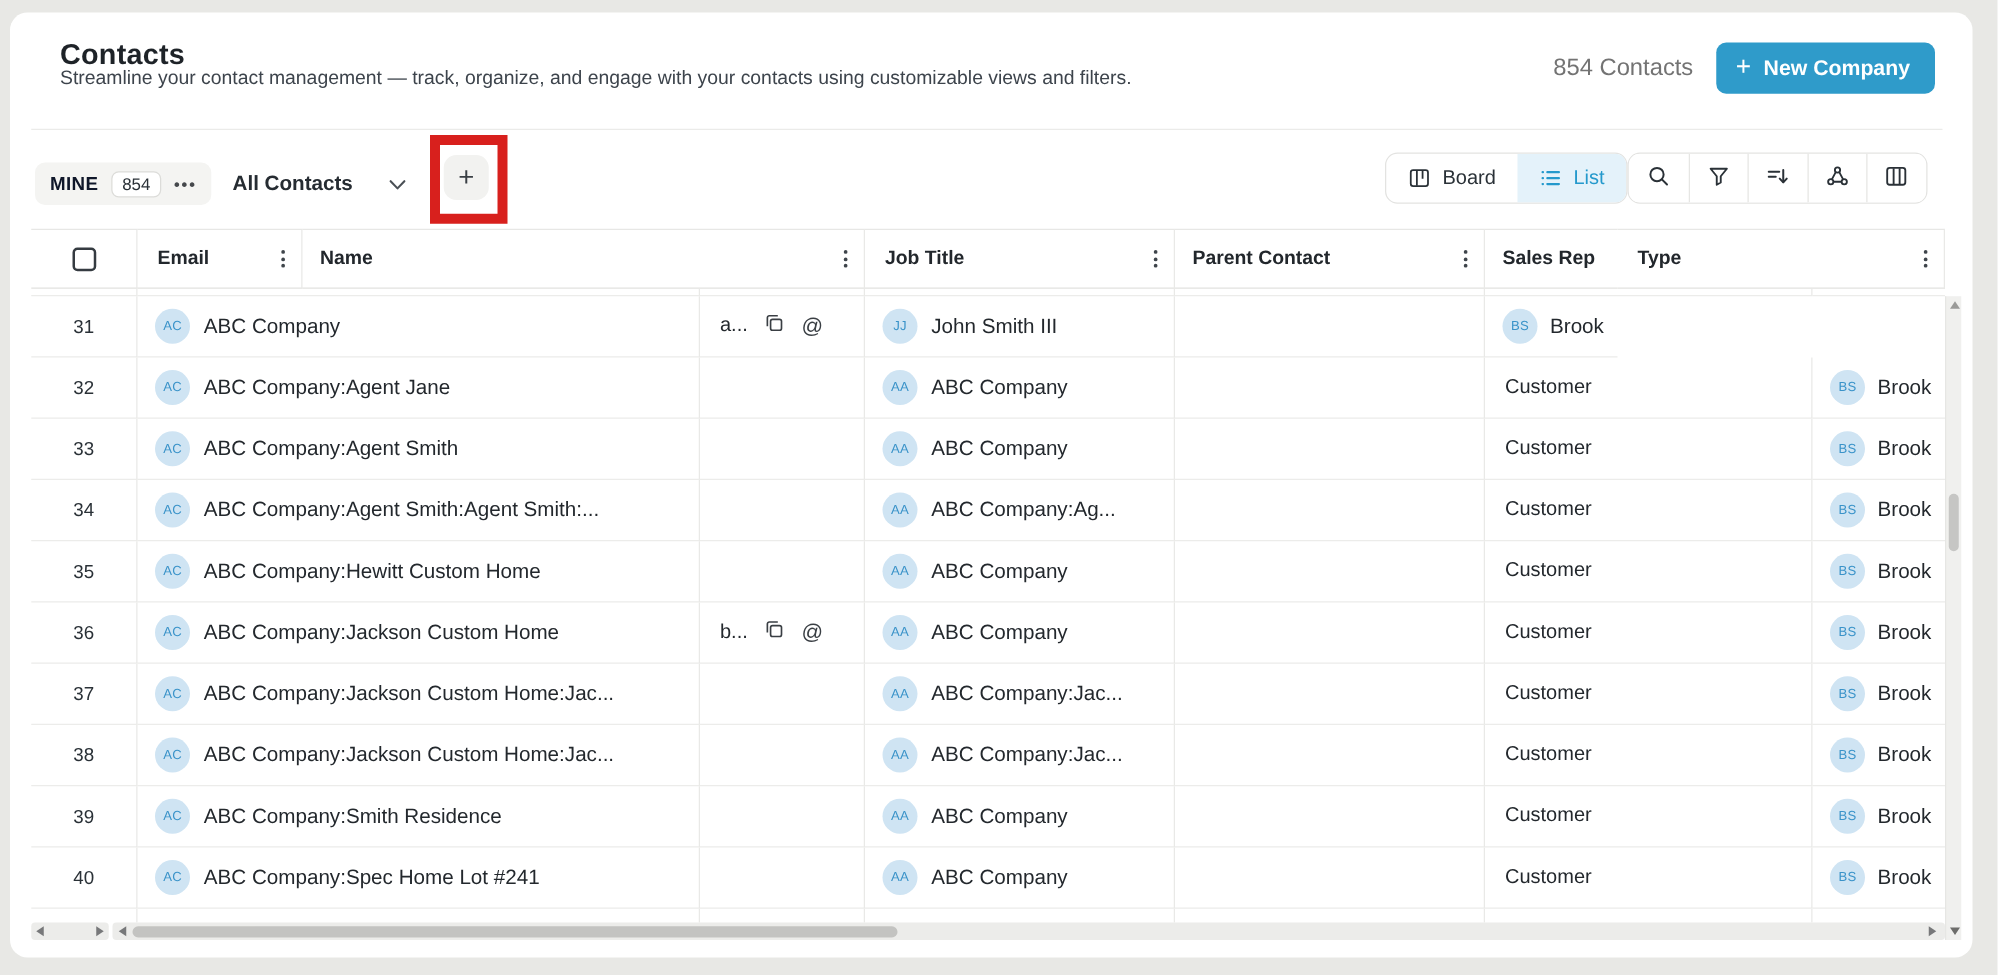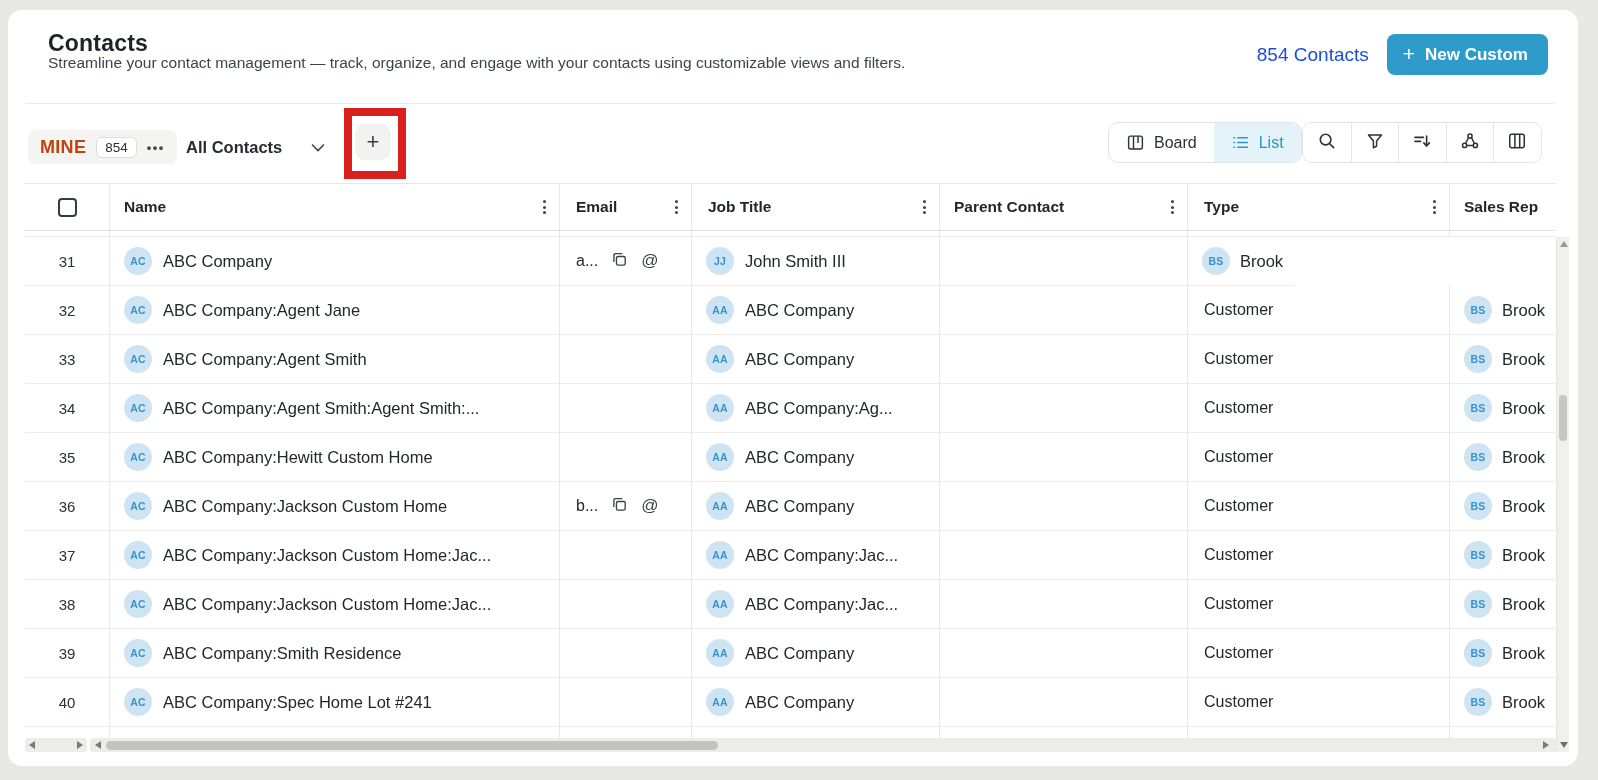--- a/index.html
+++ b/index.html
@@ -14,36 +14,36 @@
   .card {
     position: absolute; left: 8px; top: 10px;
     width: 1570px; height: 756px;
     background: #ffffff; border-radius: 14px;
     overflow: hidden;
   }
   
   .page-title { position: absolute; left: 40px; top: 20px; font-size: 23px; font-weight: 700; color: #1e2328; letter-spacing: .2px; }
   .page-subtitle { position: absolute; left: 40px; top: 44px; font-size: 15.5px; color: #3d444c; }
   .hdr-right { position: absolute; right: 30px; top: 24px; display: flex; align-items: center; gap: 18px; }
-  .count-label { font-size: 19px; color: #1d4ed8; }
+  .count-label { font-size: 19px; color: #737373; }
   .btn-primary {
     display: flex; align-items: center; gap: 10px;
     background: #2f9bca; color: #fff; border: none; cursor: pointer;
     height: 41px; padding: 0 20px 0 16px; border-radius: 8px;
     font-family: inherit; font-size: 17px; font-weight: 700;
   }
   .btn-primary .plus-glyph { font-size: 21px; font-weight: 400; line-height: 1; position: relative; top: -1px; }
   .hdr-divider { position: absolute; left: 17px; right: 24px; top: 93px; border-top: 1px solid #ebebe9; }
   
   .pill {
     position: absolute; left: 20px; top: 120px; height: 34px;
     background: #f4f4f2; border-radius: 8px;
     display: flex; align-items: center; gap: 10px; padding: 0 12px; cursor: pointer;
   }
-  .pill-label { font-size: 18px; font-weight: 700; color: #c2410c; letter-spacing: .3px; }
+  .pill-label { font-size: 15px; font-weight: 700; color: #0f172a; letter-spacing: .3px; }
   .pill-badge { background: #fff; border: 1px solid #dcdcd9; border-radius: 6px; padding: 2px 8px; font-size: 13.5px; color: #2a3137; }
   .pill-dots { font-size: 13px; letter-spacing: 1.5px; color: #45484c; font-weight: 700; }
   .view-name { position: absolute; left: 178px; top: 120px; height: 34px; display: flex; align-items: center; font-size: 16.5px; font-weight: 700; color: #262c32; }
   .view-chevron { position: absolute; left: 300px; top: 128px; width: 20px; height: 20px; color: #4a5056; cursor: pointer; }
   .add-view-btn {
     position: absolute; left: 347px; top: 114px; width: 36px; height: 36px;
     background: #f2f2f0; border: none; border-radius: 10px; cursor: pointer;
     font-size: 22px; font-weight: 400; color: #3a3f44; line-height: 1;
     display: flex; align-items: center; justify-content: center; font-family: inherit;
   }
@@ -81,21 +81,21 @@
   .th .kebab { position: absolute; right: 13px; top: 50%; transform: translateY(-50%); display: flex; flex-direction: column; gap: 2.5px; cursor: pointer; }
   .kebab i { width: 3px; height: 3px; border-radius: 50%; background: #3f454b; display: block; }
   .checkbox { width: 19px; height: 19px; border: 2px solid #353b41; border-radius: 4px; background: #fff; cursor: pointer; }
   .sliver { height: 6px; }
   .sliver .td { height: 6px; }
   .tbody .td { height: 49px; font-size: 16.5px; color: #23282d; }
   .rownum { font-size: 15px; color: #2a3137; }
   .avatar {
     width: 28px; height: 28px; border-radius: 50%; flex: 0 0 28px;
     background: #cfe4f3; color: #3a93c9;
-    font-size: 10.5px; font-weight: 700; letter-spacing: .2px;
+    font-size: 10.5px; font-weight: 400; letter-spacing: .2px;
     display: flex; align-items: center; justify-content: center;
   }
   .type-text, .email-text { font-size: 16px; }
   .email-wrap { display: flex; align-items: center; gap: 12px; }
   .cell-icon { color: #3a3f44; display: block; }
   .at-glyph { font-size: 17px; color: #3a3f44; }
   .partial-row .td { height: 11px; border-bottom: none; }
   
   .vscroll { position: absolute; left: 1548px; top: 227px; width: 13px; height: 515px; background: #f0f0ee; border-left: 1px solid #e6e6e4; }
   .vthumb { position: absolute; left: 2px; width: 8px; border-radius: 5px; background: #c6c6c4; top: 158px; height: 46px; }
@@ -114,21 +114,21 @@
 <body>
 
 <div class="card">
 
   <div class="page-title">Contacts</div>
   <div class="page-subtitle">Streamline your contact management — track, organize, and engage with your contacts using customizable views and filters.</div>
   <div class="hdr-right">
     <span class="count-label">854 Contacts</span>
     <button class="btn-primary">
       <span class="plus-glyph">+</span>
-      <span>New Custom</span>
+      <span>New Company</span>
     </button>
   </div>
   <div class="hdr-divider"></div>
 
   <div class="pill">
     <span class="pill-label">MINE</span>
     <span class="pill-badge">854</span>
     <span class="pill-dots">•••</span>
   </div>
   <div class="view-name">All Contacts</div>
@@ -213,62 +213,62 @@
             </g>
           </svg></span>
     </button>
   </div>
 
   <div class="tbl">
     <div class="tr thead">
       <div class="th c-num">
         <span class="checkbox"></span>
       </div>
+      <div class="th c-email">
+        <span>Email</span>
+        <span class="kebab">
+            <i></i>
+            <i></i>
+            <i></i>
+          </span>
+      </div>
       <div class="th c-name">
         <span>Name</span>
         <span class="kebab">
             <i></i>
             <i></i>
             <i></i>
           </span>
       </div>
-      <div class="th c-email">
-        <span>Email</span>
-        <span class="kebab">
-            <i></i>
-            <i></i>
-            <i></i>
-          </span>
-      </div>
       <div class="th c-job">
         <span>Job Title</span>
         <span class="kebab">
             <i></i>
             <i></i>
             <i></i>
           </span>
       </div>
       <div class="th c-parent">
         <span>Parent Contact</span>
         <span class="kebab">
             <i></i>
             <i></i>
             <i></i>
           </span>
       </div>
+      <div class="th c-rep">
+        <span>Sales Rep</span>
+      </div>
       <div class="th c-type">
         <span>Type</span>
         <span class="kebab">
             <i></i>
             <i></i>
             <i></i>
           </span>
-      </div>
-      <div class="th c-rep">
-        <span>Sales Rep</span>
       </div>
     </div>
 
     <div class="tr sliver">
       <div class="td c-num"></div>
         <div class="td c-name"></div>
         <div class="td c-email"></div>
       <div class="td c-parent"></div>
         <div class="td c-job"></div>
         <div class="td c-type"></div>

